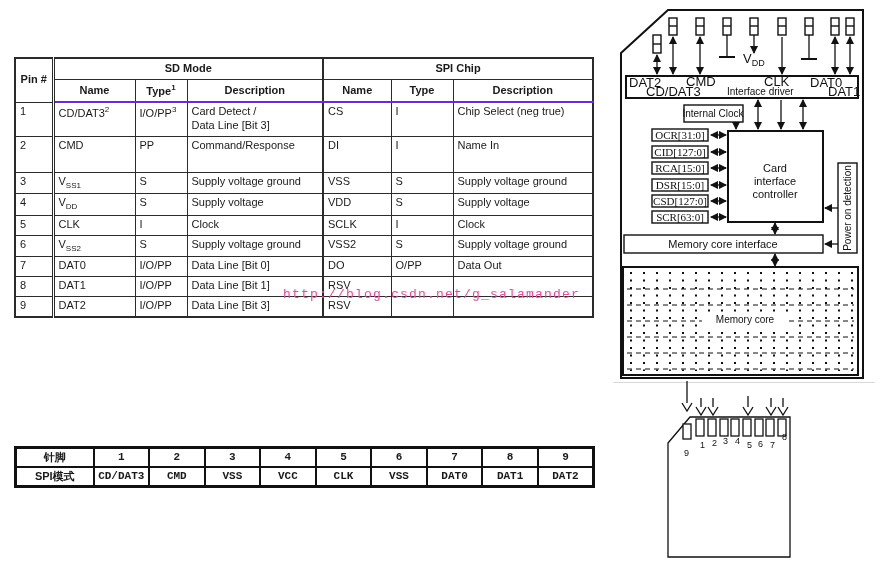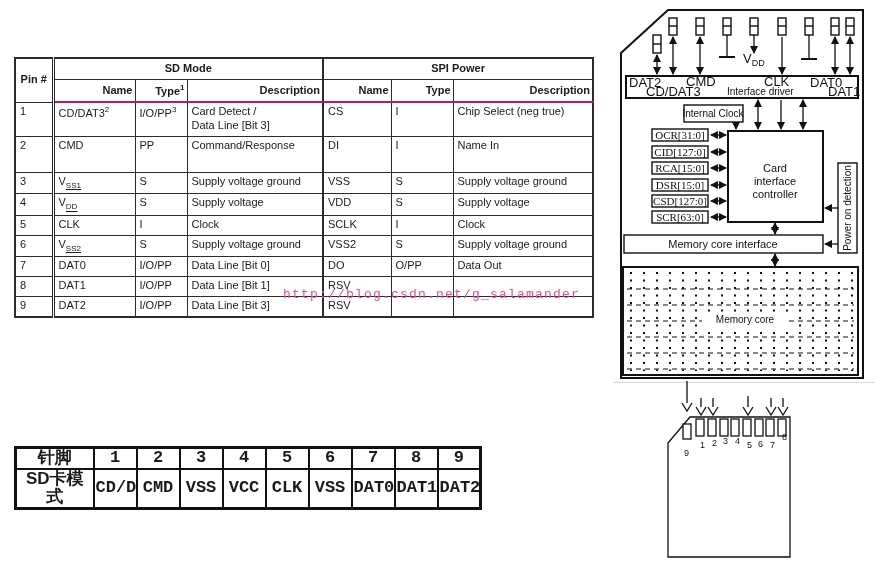--- a/index.html
+++ b/index.html
@@ -6,36 +6,36 @@
   #stage{position:relative;width:888px;height:576px;background:#ffffff;overflow:hidden;
          font-family:"Liberation Sans",sans-serif;color:#1a1a1a;}
 
   
   #pin-table{position:absolute;left:14px;top:57px;width:578px;border-collapse:collapse;
              table-layout:fixed;font-size:11px;}
   #pin-table th,#pin-table td{border:1px solid #2b2b2b;padding:2px 4px;vertical-align:top;
              overflow:hidden;line-height:1.25;}
   #pin-table{border:2px solid #2b2b2b;}
   #pin-table thead th{font-weight:bold;text-align:center;vertical-align:middle;padding:3px 2px;}
-  #pin-table thead tr:last-child th{border-bottom:2px solid #be185d;text-align:right;}
+  #pin-table thead tr:last-child th{border-bottom:2px solid #6d28d9;}
   #pin-table .pin-col{border-right:3px double #2b2b2b;}
   #pin-table .spi-start{border-left:2px solid #2b2b2b;}
   #pin-table tr.r1 td{height:29px;}
   #pin-table tr.r2 td{height:31px;}
   #pin-table tr.rs td{height:15px;}
-  #pin-table sub{font-size:8px;vertical-align:sub;text-decoration:underline;}
+  #pin-table sub{font-size:8px;vertical-align:sub;}
   #pin-table sup{font-size:8px;vertical-align:super;}
 
   
   .watermark{position:absolute;left:283px;top:287px;font-family:"Liberation Mono",monospace;
              font-size:13px;letter-spacing:1.2px;color:#ec4899;white-space:nowrap;}
 
   
-  #cn-table{position:absolute;left:14px;top:446px;width:468px;border-collapse:collapse;
-            table-layout:fixed;font-family:"Liberation Mono",monospace;font-size:17px;
+  #cn-table{position:absolute;left:14px;top:446px;width:581px;border-collapse:collapse;
+            table-layout:fixed;font-family:"Liberation Mono",monospace;font-size:11px;
             font-weight:bold;text-align:center;border:3px solid #111;}
   #cn-table td{border:2px solid #111;height:17px;padding:0 1px;overflow:hidden;line-height:1.1;}
   #cn-table td.cn-label{font-family:"Liberation Sans",sans-serif;font-weight:bold;}
 
   
   #block-svg{position:absolute;left:610px;top:0;width:278px;height:384px;}
   #card-svg{position:absolute;left:655px;top:380px;width:145px;height:185px;}
   svg text{font-family:"Liberation Sans",sans-serif;fill:#111;}
   svg .reg-label{font-family:"Liberation Serif",serif;font-size:11px;}
   svg .lbl13{font-size:13px;}
@@ -59,21 +59,21 @@
         <col style="width:52px">
         <col style="width:136px">
       <col style="width:68px">
         <col style="width:62px">
         <col style="width:140px">
     </colgroup>
     <thead>
       <tr>
         <th rowspan="2" class="pin-col">Pin #</th>
         <th colspan="3">SD Mode</th>
-        <th colspan="3" class="spi-start">SPI Power</th>
+        <th colspan="3" class="spi-start">SPI Chip</th>
       </tr>
       <tr>
         <th>Name</th>
         <th><span>Type</span><sup>1</sup></th>
         <th>Description</th>
         <th class="spi-start">Name</th>
         <th>Type</th>
         <th>Description</th>
       </tr>
     </thead>
@@ -184,21 +184,21 @@
           <td>2</td>
           <td>3</td>
           <td>4</td>
           <td>5</td>
           <td>6</td>
           <td>7</td>
           <td>8</td>
           <td>9</td>
         </tr>
         <tr>
-          <td class="cn-label">SD卡模式</td>
+          <td class="cn-label">SPI模式</td>
           <td>CD/DAT3</td>
           <td>CMD</td>
           <td>VSS</td>
           <td>VCC</td>
           <td>CLK</td>
           <td>VSS</td>
           <td>DAT0</td>
           <td>DAT1</td>
           <td>DAT2</td>
         </tr>

